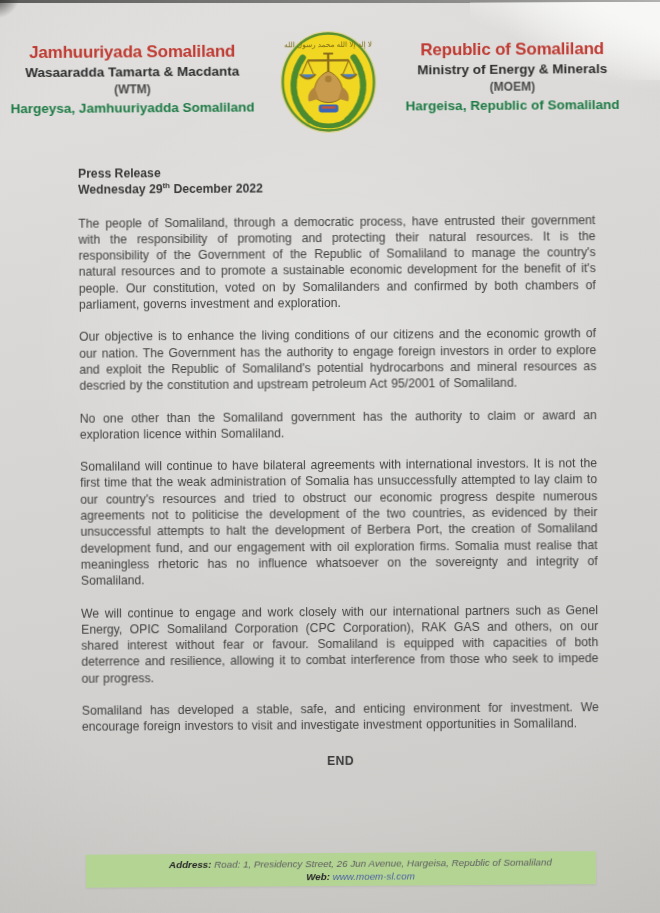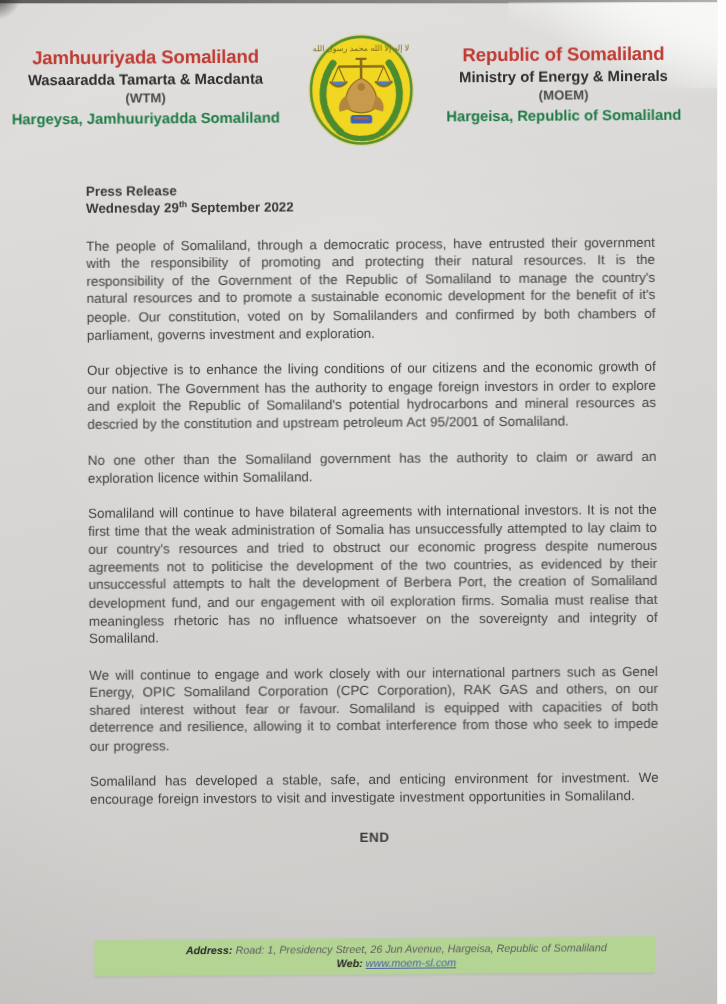--- a/index.html
+++ b/index.html
@@ -1,26 +1,25 @@
 <!DOCTYPE html>
 <html><head>
 <meta charset="utf-8">
 <style>
   html,body{margin:0;padding:0;}
   body{width:660px;height:913px;overflow:hidden;font-family:"Liberation Sans",sans-serif;}
 
   .photo{
-    position:relative;width:604px;height:913px;overflow:hidden;
+    position:relative;width:660px;height:913px;overflow:hidden;
     background:
       radial-gradient(ellipse 230px 130px at 100% 0%, rgba(252,252,250,0.95), rgba(252,252,250,0) 70%),
       radial-gradient(circle 34px at -4px -6px, rgba(42,42,40,0.9), rgba(42,42,40,0) 72%),
       radial-gradient(ellipse 70% 45% at 50% 38%, rgba(255,255,255,0.28), rgba(255,255,255,0) 65%),
       radial-gradient(ellipse 120% 80% at 50% 45%, rgba(0,0,0,0) 55%, rgba(88,84,78,0.14) 100%),
       linear-gradient(168deg,#e2e1df 0%,#d9d8d6 30%,#d3d2d0 62%,#cbcac7 100%);
-    padding-left: 48px;
   }
   .top-strip{position:absolute;top:0;left:0;width:100%;height:3px;
     background:linear-gradient(to right, rgba(50,50,48,0.75), rgba(90,90,88,0.45));}
   .corner-glare{position:absolute;top:2px;right:0;width:190px;height:78px;
     background:linear-gradient(to bottom left,#f7f7f5 18%, rgba(247,247,245,0) 62%);}
 
   .letter{position:absolute;inset:0;transform:rotate(-0.4deg);transform-origin:50% 50%;filter:blur(0.22px);}
 
   
   .hdr-block{position:absolute;top:40px;width:250px;text-align:center;line-height:1.25;}
@@ -42,21 +41,21 @@
   .bodytext p{margin:0 0 16px 0;text-align:justify;text-align-last:left;word-spacing:0.6px;}
   .bodytext p:first-of-type{margin-top:17px;}
   .end-label{text-align:center;font-weight:bold;margin-top:19px;color:#3a3a3a;letter-spacing:0.5px;}
 
   
   .footer-band{position:absolute;left:83px;top:853px;width:510px;min-height:30px;
     background:#b4d494;text-align:center;padding:4px 4px 3px 4px;box-sizing:border-box;
     font-size:9.8px;font-style:italic;color:#5c5c5c;line-height:13px;
     box-shadow:0 1px 2px rgba(0,0,0,0.08);}
   .footer-band b{color:#262626;margin-left:39px;}
-  .weblink{color:#4a5fa5;text-decoration:underline;}
+  .weblink{color:#4a5fa5;}
 </style>
 </head>
 <body>
 
 <div class="photo">
   <div class="top-strip"></div>
   <div class="corner-glare"></div>
 
   <div class="letter">
 
@@ -99,21 +98,21 @@
 
     <div class="hdr-block hdr-right">
       <div class="hdr-l1">Republic of Somaliland</div>
       <div class="hdr-l2">Ministry of Energy &amp; Minerals</div>
       <div class="hdr-l3">(MOEM)</div>
       <div class="hdr-l4">Hargeisa, Republic of Somaliland</div>
     </div>
 
     <div class="bodytext">
       <div class="pr-title">Press Release</div>
-      <div class="pr-date"><span>Wednesday 29</span><sup>th</sup><span> September 2022</span></div>
+      <div class="pr-date"><span>Wednesday 29</span><sup>th</sup><span> December 2022</span></div>
 
       <p>The people of Somaliland, through a democratic process, have entrusted their government with the responsibility of promoting and protecting their natural resources. It is the responsibility of the Government of the Republic of Somaliland to manage the country's natural resources and to promote a sustainable economic development for the benefit of it's people. Our constitution, voted on by Somalilanders and confirmed by both chambers of parliament, governs investment and exploration.</p>
       <p>Our objective is to enhance the living conditions of our citizens and the economic growth of our nation. The Government has the authority to engage foreign investors in order to explore and exploit the Republic of Somaliland's potential hydrocarbons and mineral resources as descried by the constitution and upstream petroleum Act 95/2001 of Somaliland.</p>
       <p>No one other than the Somaliland government has the authority to claim or award an exploration licence within Somaliland.</p>
       <p>Somaliland will continue to have bilateral agreements with international investors. It is not the first time that the weak administration of Somalia has unsuccessfully attempted to lay claim to our country's resources and tried to obstruct our economic progress despite numerous agreements not to politicise the development of the two countries, as evidenced by their unsuccessful attempts to halt the development of Berbera Port, the creation of Somaliland development fund, and our engagement with oil exploration firms. Somalia must realise that meaningless rhetoric has no influence whatsoever on the sovereignty and integrity of Somaliland.</p>
       <p>We will continue to engage and work closely with our international partners such as Genel Energy, OPIC Somaliland Corporation (CPC Corporation), RAK GAS and others, on our shared interest without fear or favour. Somaliland is equipped with capacities of both deterrence and resilience, allowing it to combat interference from those who seek to impede our progress.</p>
       <p>Somaliland has developed a stable, safe, and enticing environment for investment. We encourage foreign investors to visit and investigate investment opportunities in Somaliland.</p>
 
       <div class="end-label">END</div>
     </div>

